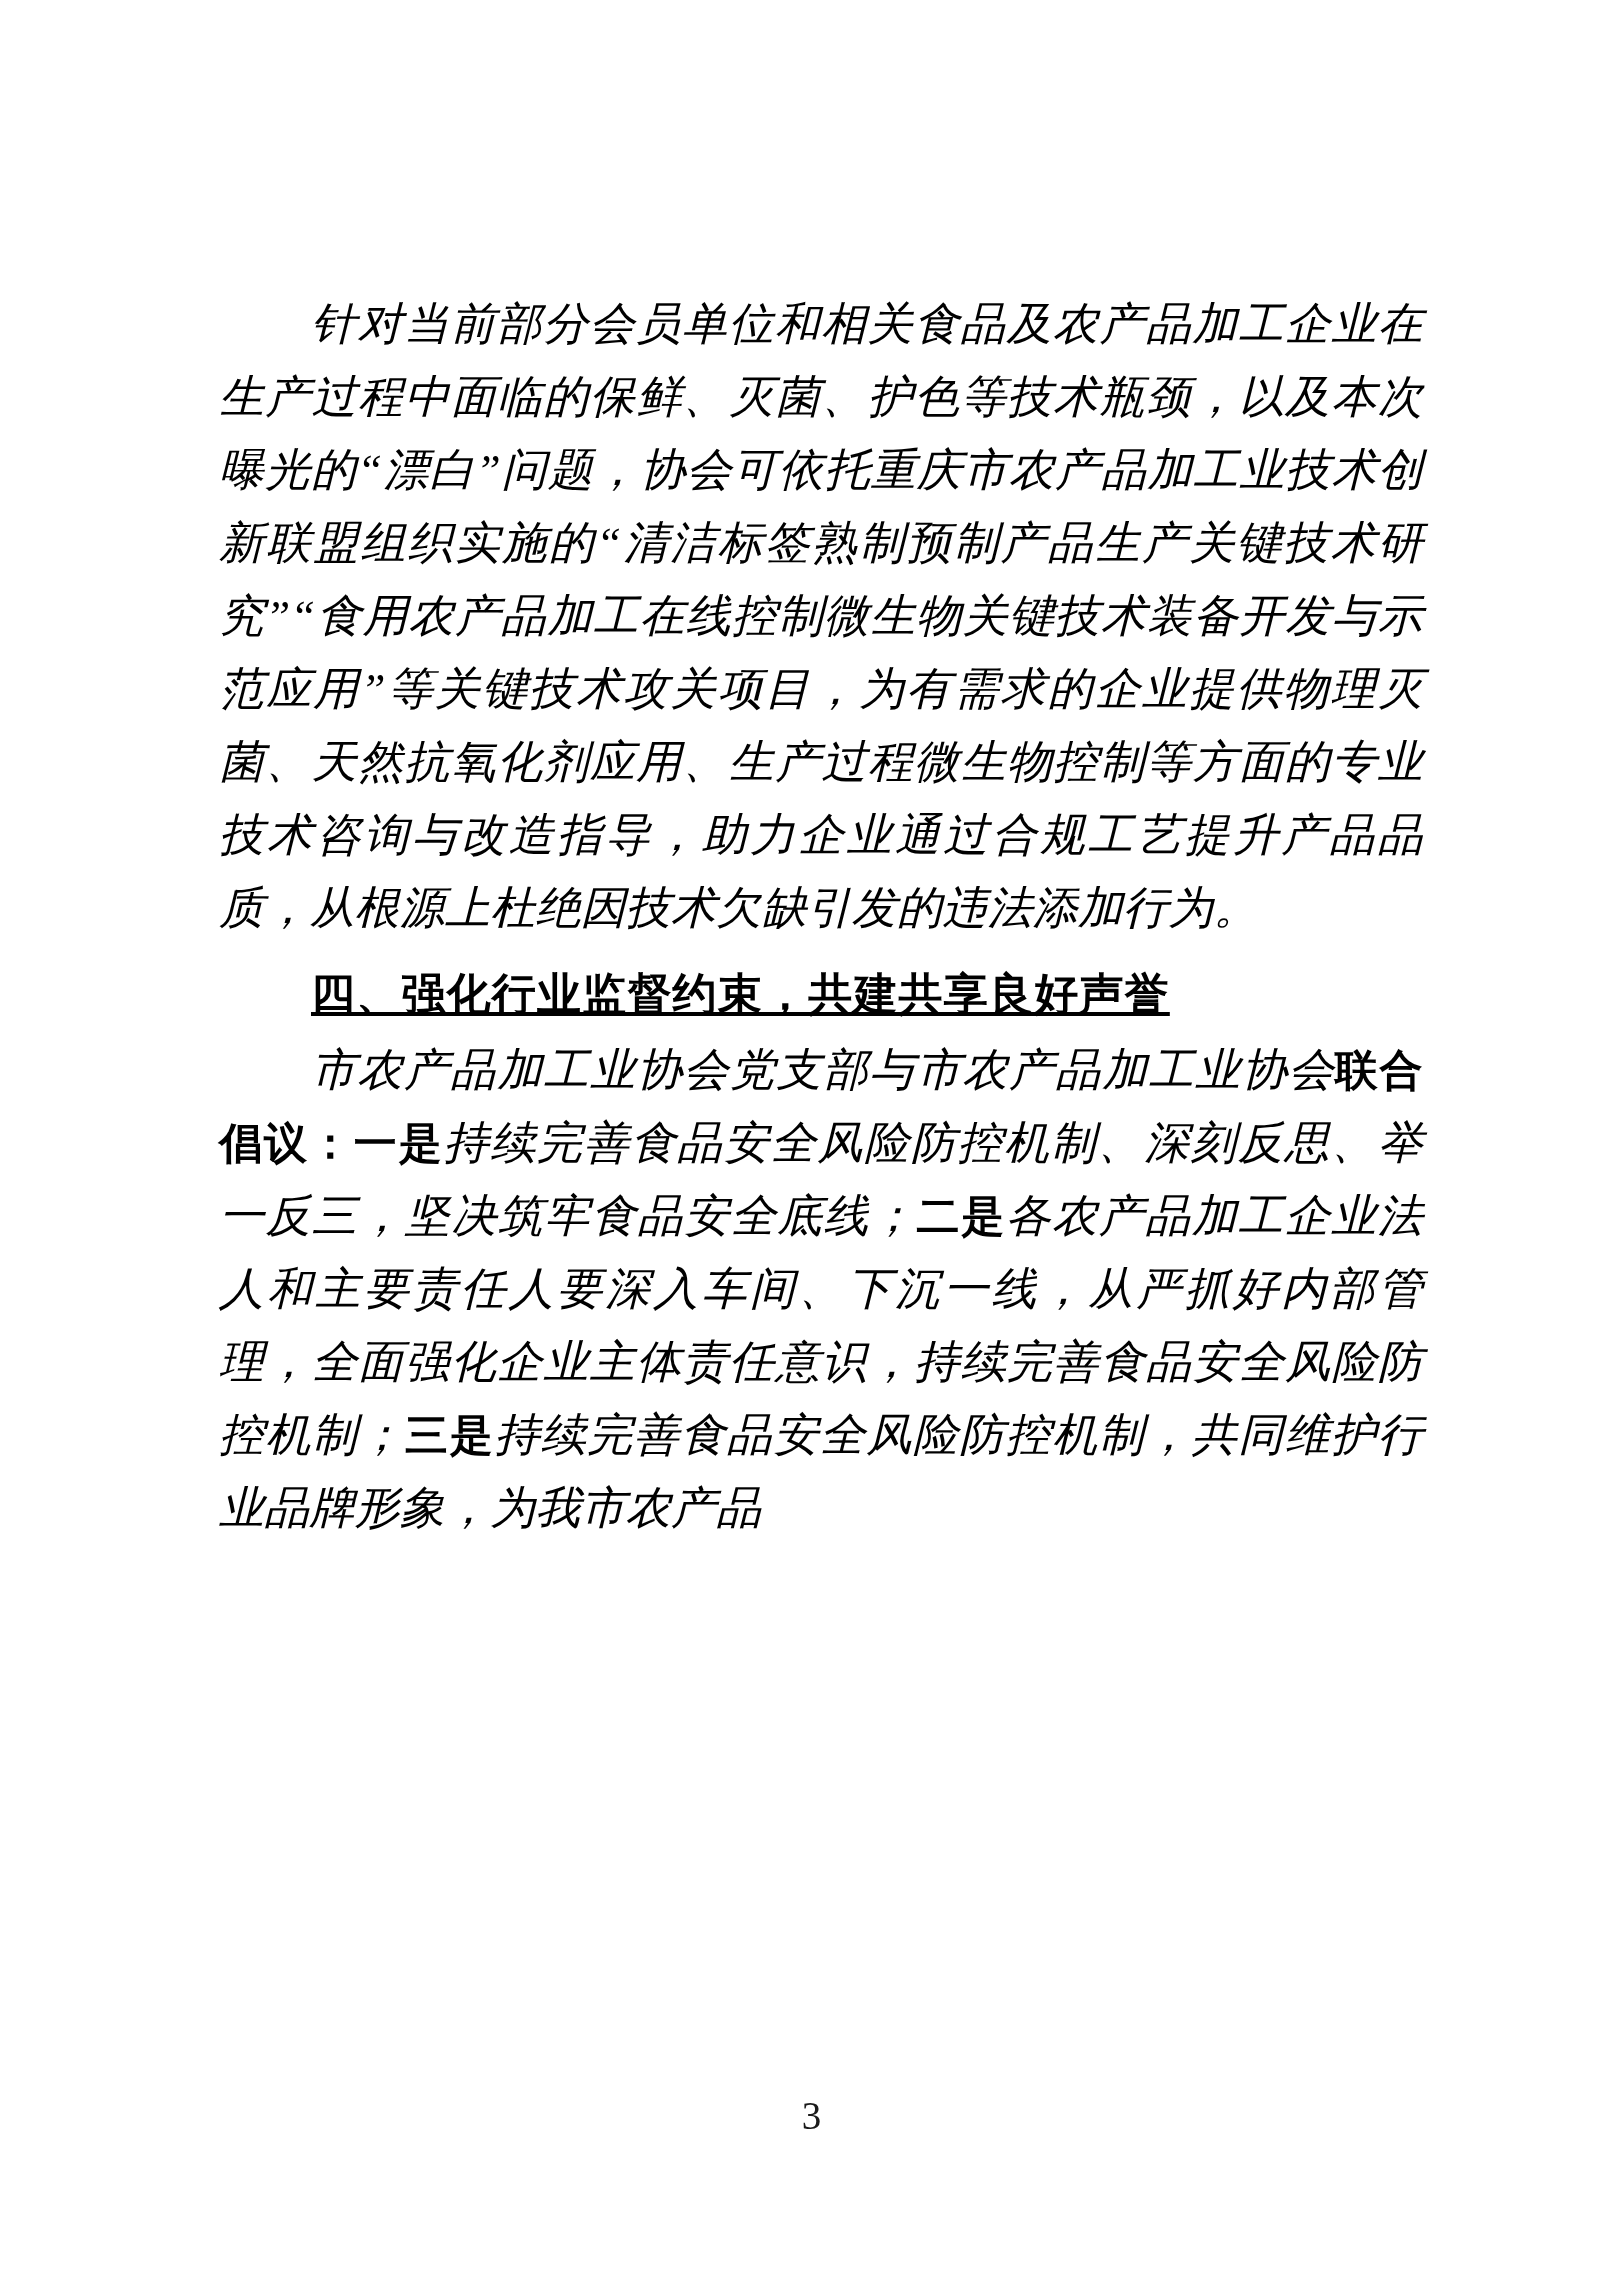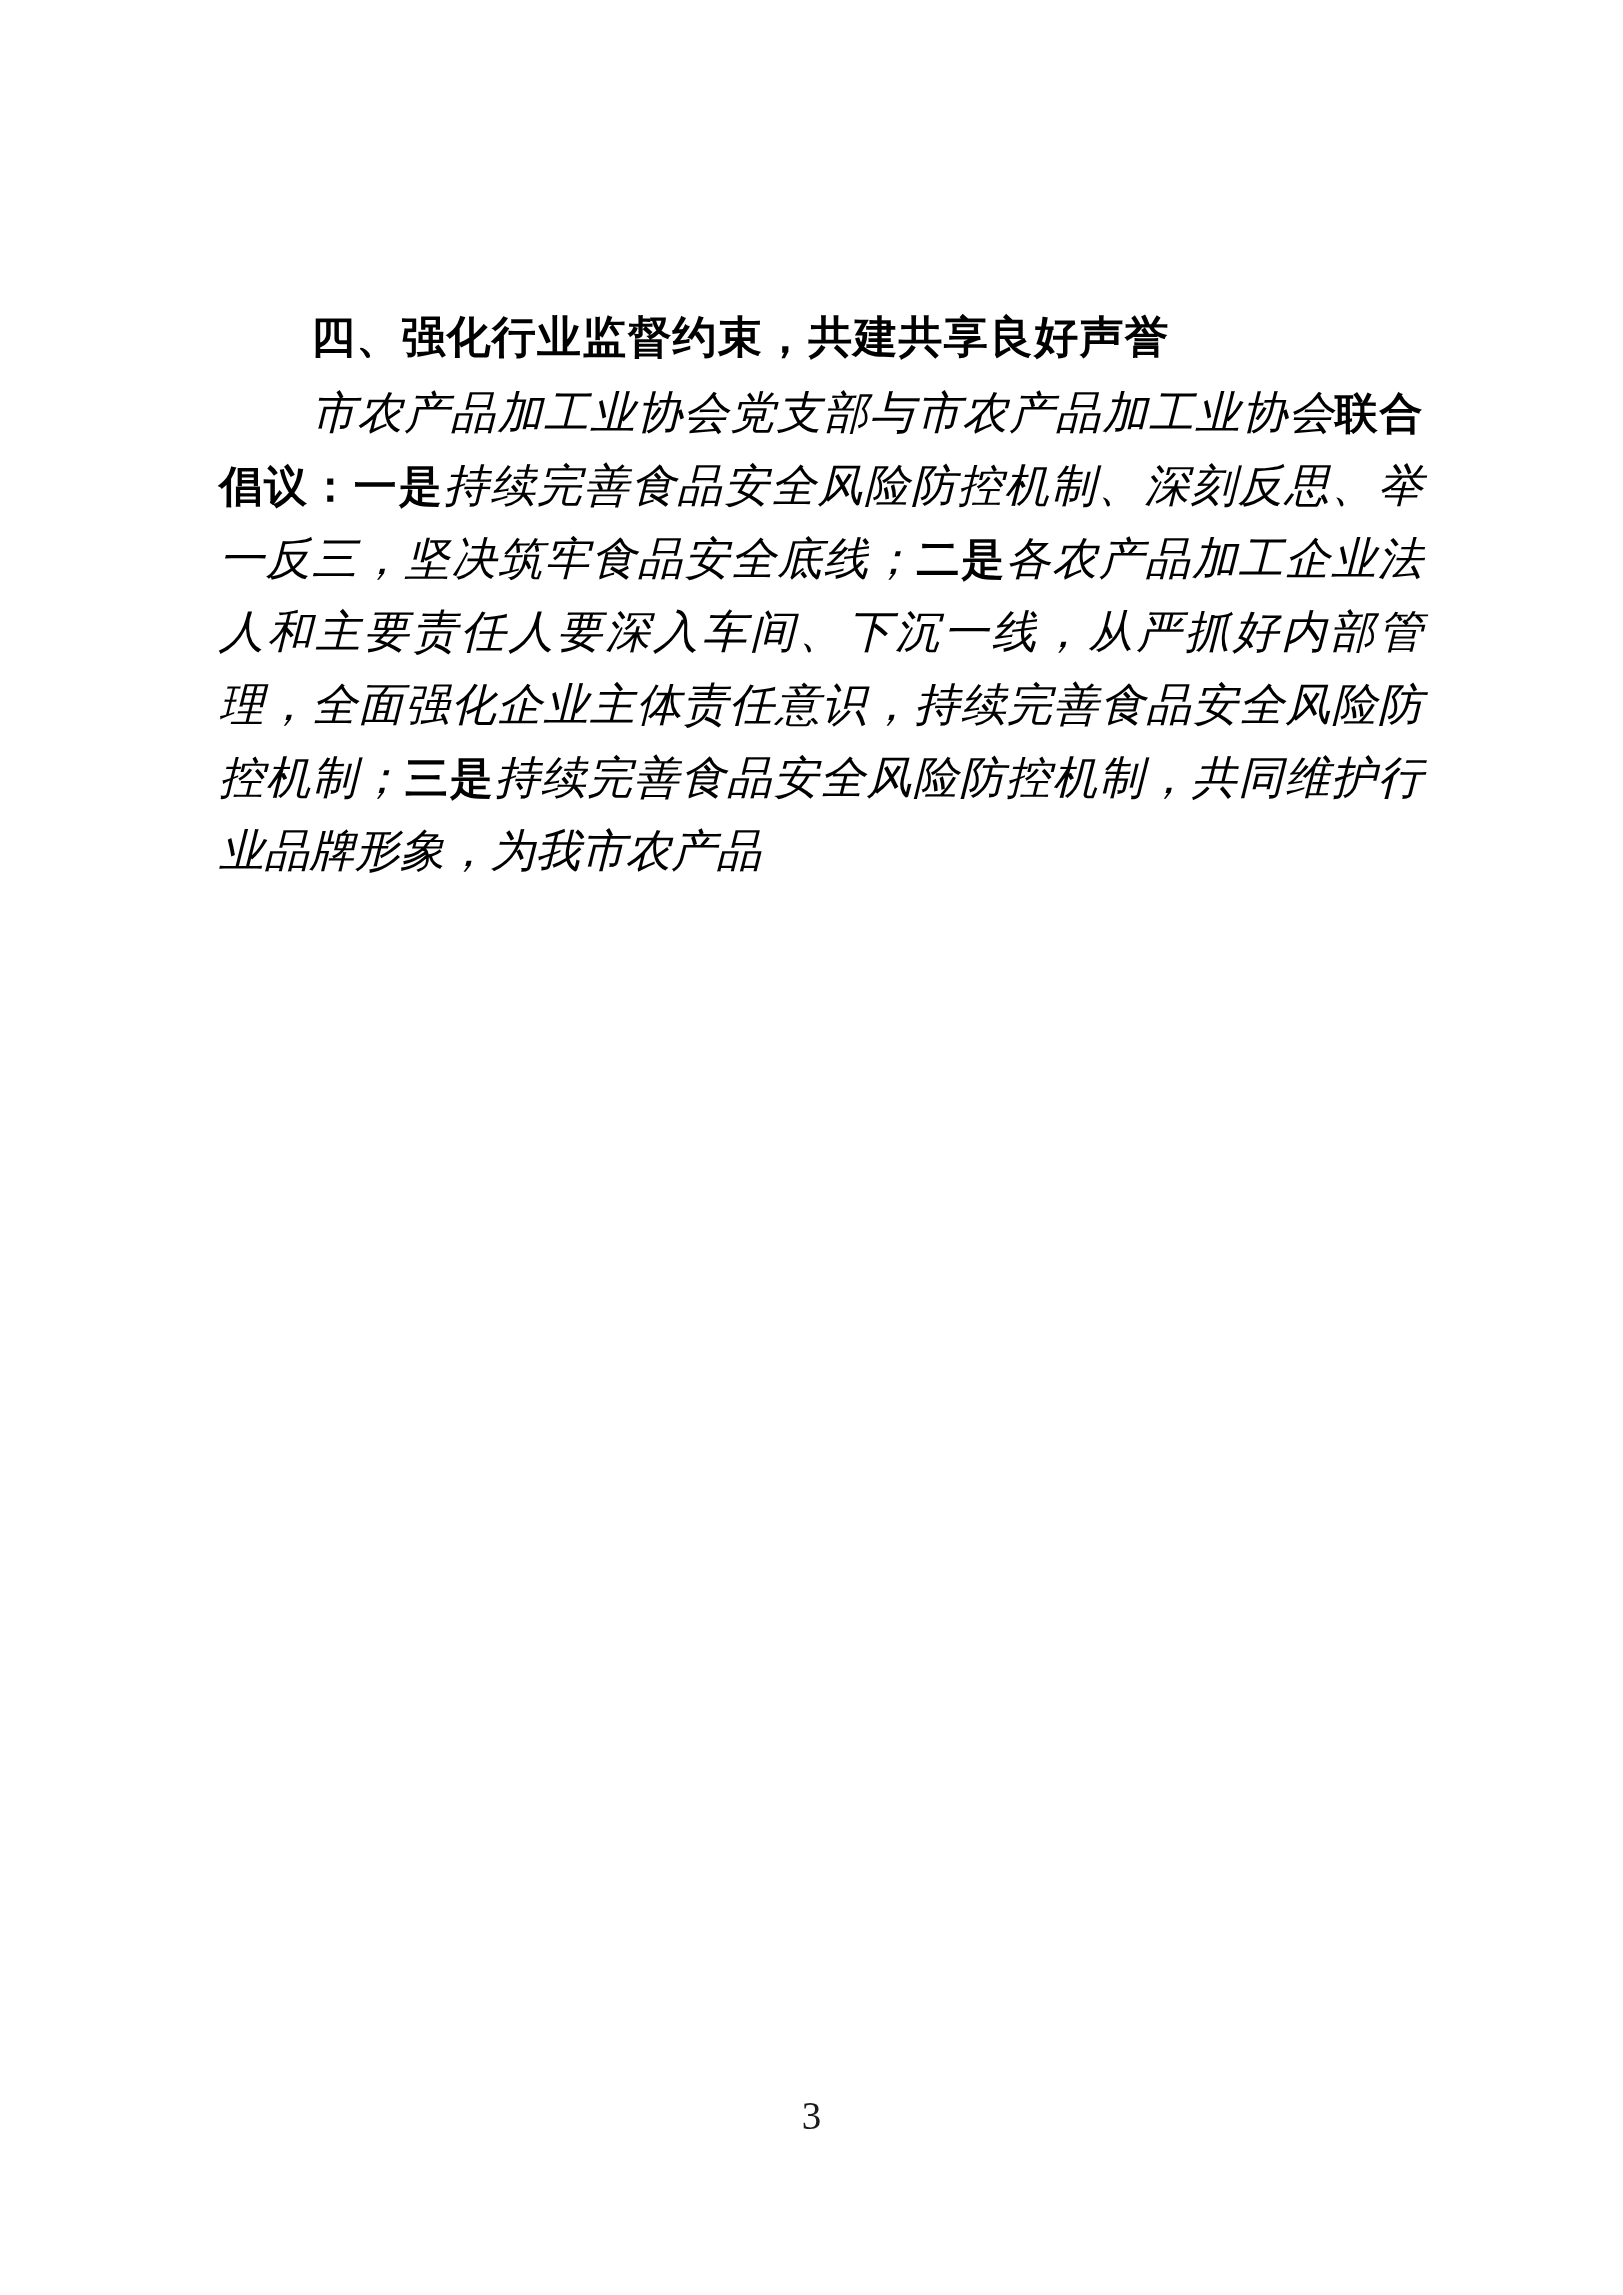--- a/index.html
+++ b/index.html
@@ -61,20 +61,21 @@
     font-size: 44px;
     line-height: 73px;
     font-weight: 700;
     color: #000000;
     text-indent: 92px;
     letter-spacing: 1.2px;
     margin: 0;
     padding-top: 11.5px;
     padding-bottom: 4.9px;
     font-style: normal;
+    text-decoration: underline;
   }
 
   
   .b {
     font-family: "DejaVu Sans", "Liberation Sans", sans-serif;
     font-weight: 700;
     font-style: normal;
     font-size: 43px;
     letter-spacing: 0.4px;
   }
@@ -92,20 +93,21 @@
     color: #1a1a1a;
   }
 </style>
 </head>
 <body>
 
 <div id="page">
 
   <div id="content">
 
+    <p class="para indent">针对当前部分会员单位和相关食品及农产品加工企业在生产过程中面临的保鲜、灭菌、护色等技术瓶颈，以及本次曝光的“漂白”问题，协会可依托重庆市农产品加工业技术创新联盟组织实施的“清洁标签熟制预制产品生产关键技术研究”“食用农产品加工在线控制微生物关键技术装备开发与示范应用”等关键技术攻关项目，为有需求的企业提供物理灭菌、天然抗氧化剂应用、生产过程微生物控制等方面的专业技术咨询与改造指导，助力企业通过合规工艺提升产品品质，从根源上杜绝因技术欠缺引发的违法添加行为。</p>
 
     <h2 class="heading">四、强化行业监督约束，共建共享良好声誉</h2>
 
 
     <p class="para indent"><span>市农产品加工业协会党支部与市农产品加工业协会</span><span class="b">联合倡议：一是</span><span>持续完善食品安全风险防控机制、深刻反思、举一反三，坚决筑牢食品安全底线；</span><span class="b">二是</span><span>各农产品加工企业法人和主要责任人要深入车间、下沉一线，从严抓好内部管理，全面强化企业主体责任意识，持续完善食品安全风险防控机制；</span><span class="b">三是</span><span>持续完善食品安全风险防控机制，共同维护行业品牌形象，为我市农产品</span></p>
 
   </div>
 
   <div id="page-number">3</div>
 

